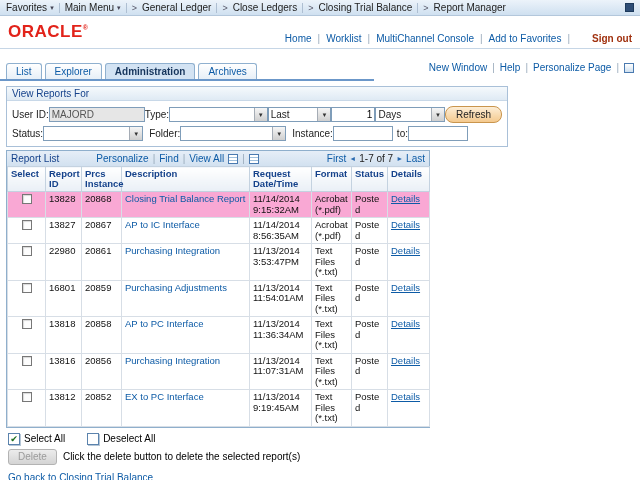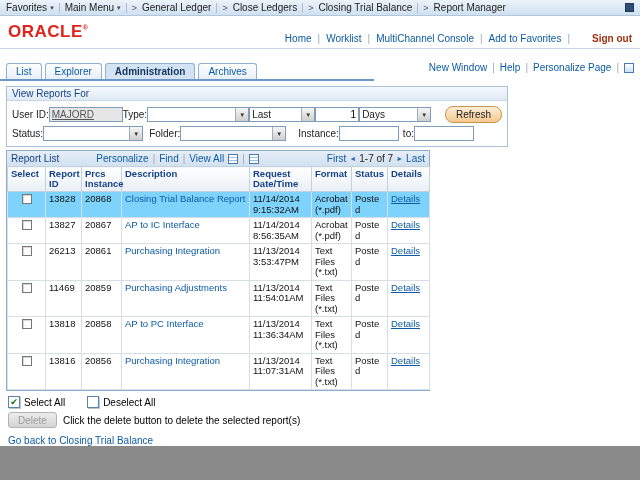--- a/index.html
+++ b/index.html
@@ -63,21 +63,21 @@
   a.glink { color:#0d5ba6; text-decoration:none; }
   .dl-icon { width:10px; height:10px; border:1px solid #4a7ab0;
              background:repeating-linear-gradient(#fff 0 2px,#9fc0dd 2px 3px); }
   .gt-pager { margin-left:auto; display:flex; gap:3px; align-items:center; color:#222; }
   .arrow { color:#2a6ab0; font-size:7px; }
   table { border-collapse:collapse; table-layout:fixed; width:422px; }
   th { background:linear-gradient(#ffffff,#e9eff6); color:#15428b; font-weight:bold; text-align:left;
        padding:2px 3px; border:1px solid #c4d2e0; vertical-align:top; line-height:10px; font-size:9.5px; }
   td { border:1px solid #d7dee6; padding:2px 3px; vertical-align:top; line-height:10.5px;
        color:#111; font-size:9.5px; word-wrap:break-word; }
-  tr.hl td { background:#7dd3fc; }
+  tr.hl td { background:#f9a8d4; }
   td.c-sel { text-align:center; }
   .cb { display:inline-block; width:10px; height:10px; border:1px solid #777; background:#fdfdfd;
         box-shadow:inset 1px 1px 1px rgba(0,0,0,.15); cursor:pointer; }
   a.desc { color:#0d5ba6; text-decoration:none; }
   a.det { color:#0d5ba6; text-decoration:underline; }
 
   
   .sa-row { display:flex; align-items:center; gap:4px; margin:5px 8px 0; font-size:10px; }
   .cbicon { width:12px; height:12px; border:1px solid #5b83ad; background:#fff; box-shadow:1px 1px 0 #b5c6d6;
             display:flex; align-items:center; justify-content:center; font-size:9px; color:#1c6e1c; cursor:pointer; }
@@ -152,21 +152,21 @@
       <span class="copy-icon"></span>
     </div>
   </div>
   <div class="tab-underline"></div>
 
   <div class="gbox">
     <div class="gbox-h">View Reports For</div>
     <div class="gbox-b">
       <div class="frow">
         <span class="flabel">User ID:</span>
-        <input class="inp gray" style="width: 74px; text-decoration: underline;" value="MAJORD">
+        <input class="inp gray" style="width: 96px;" value="MAJORD">
         <span class="flabel">Type:</span>
         <span class="dd" style="width:102px">
           <span class="dd-val"></span>
           <span class="dd-btn">▼</span>
         </span>
         <span class="dd" style="width:66px">
           <span class="dd-val">Last</span>
           <span class="dd-btn">▼</span>
         </span>
         <input class="inp num" style="width: 44px;" value="1">
@@ -180,21 +180,21 @@
         <span class="flabel">Status:</span>
         <span class="dd" style="width:100px">
           <span class="dd-val"></span>
           <span class="dd-btn">▼</span>
         </span>
         <span class="flabel" style="margin-left:6px">Folder:</span>
         <span class="dd" style="width:106px">
           <span class="dd-val"></span>
           <span class="dd-btn">▼</span>
         </span>
-        <span class="flabel" style="margin-left:12px">Instance:</span>
+        <span class="flabel" style="margin-left:6px">Instance:</span>
         <input class="inp" style="width: 60px;">
         <span class="flabel" style="margin-left:4px">to:</span>
         <input class="inp" style="width: 60px;">
       </div>
     </div>
   </div>
 
   <div class="gridwrap">
     <div class="gtitle">
       <span class="gt-title">Report List</span>
@@ -253,31 +253,31 @@
         <td>13827</td>
         <td>20867</td>
         <td><a class="desc">AP to IC Interface</a></td>
         <td>11/14/2014 8:56:35AM</td>
         <td>Acrobat (*.pdf)</td>
         <td>Posted</td>
         <td><a class="det">Details</a></td>
       </tr>
       <tr>
         <td class="c-sel"><span class="cb"></span></td>
-        <td>26213</td>
+        <td>22980</td>
         <td>20861</td>
         <td><a class="desc">Purchasing Integration</a></td>
         <td>11/13/2014 3:53:47PM</td>
         <td>Text Files (*.txt)</td>
         <td>Posted</td>
         <td><a class="det">Details</a></td>
       </tr>
       <tr>
         <td class="c-sel"><span class="cb"></span></td>
-        <td>11469</td>
+        <td>16801</td>
         <td>20859</td>
         <td><a class="desc">Purchasing Adjustments</a></td>
         <td>11/13/2014 11:54:01AM</td>
         <td>Text Files (*.txt)</td>
         <td>Posted</td>
         <td><a class="det">Details</a></td>
       </tr>
       <tr>
         <td class="c-sel"><span class="cb"></span></td>
         <td>13818</td>
@@ -287,20 +287,30 @@
         <td>Text Files (*.txt)</td>
         <td>Posted</td>
         <td><a class="det">Details</a></td>
       </tr>
       <tr>
         <td class="c-sel"><span class="cb"></span></td>
         <td>13816</td>
         <td>20856</td>
         <td><a class="desc">Purchasing Integration</a></td>
         <td>11/13/2014 11:07:31AM</td>
+        <td>Text Files (*.txt)</td>
+        <td>Posted</td>
+        <td><a class="det">Details</a></td>
+      </tr>
+      <tr>
+        <td class="c-sel"><span class="cb"></span></td>
+        <td>13812</td>
+        <td>20852</td>
+        <td><a class="desc">EX to PC Interface</a></td>
+        <td>11/13/2014 9:19:45AM</td>
         <td>Text Files (*.txt)</td>
         <td>Posted</td>
         <td><a class="det">Details</a></td>
       </tr>
     </tbody>
       </table>
   </div>
 
   <div class="sa-row">
     <span class="cbicon">✔</span>

